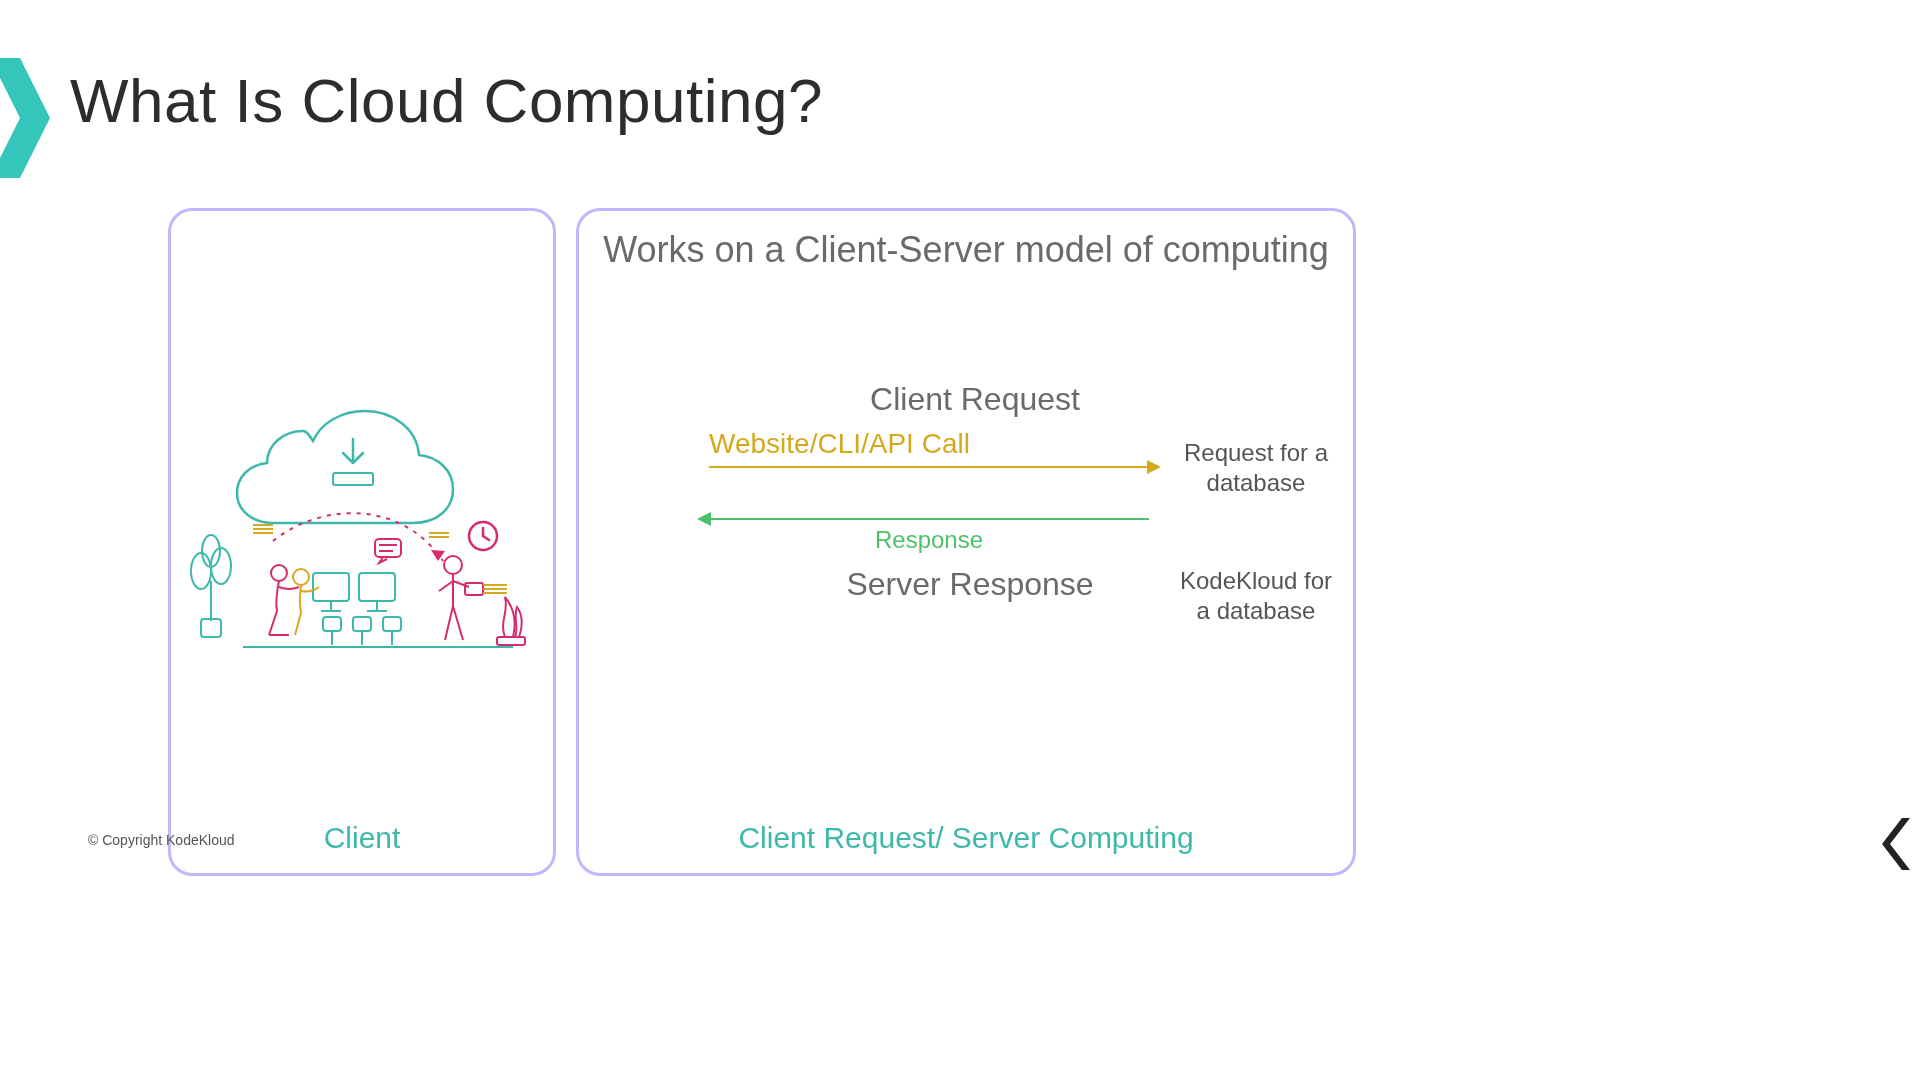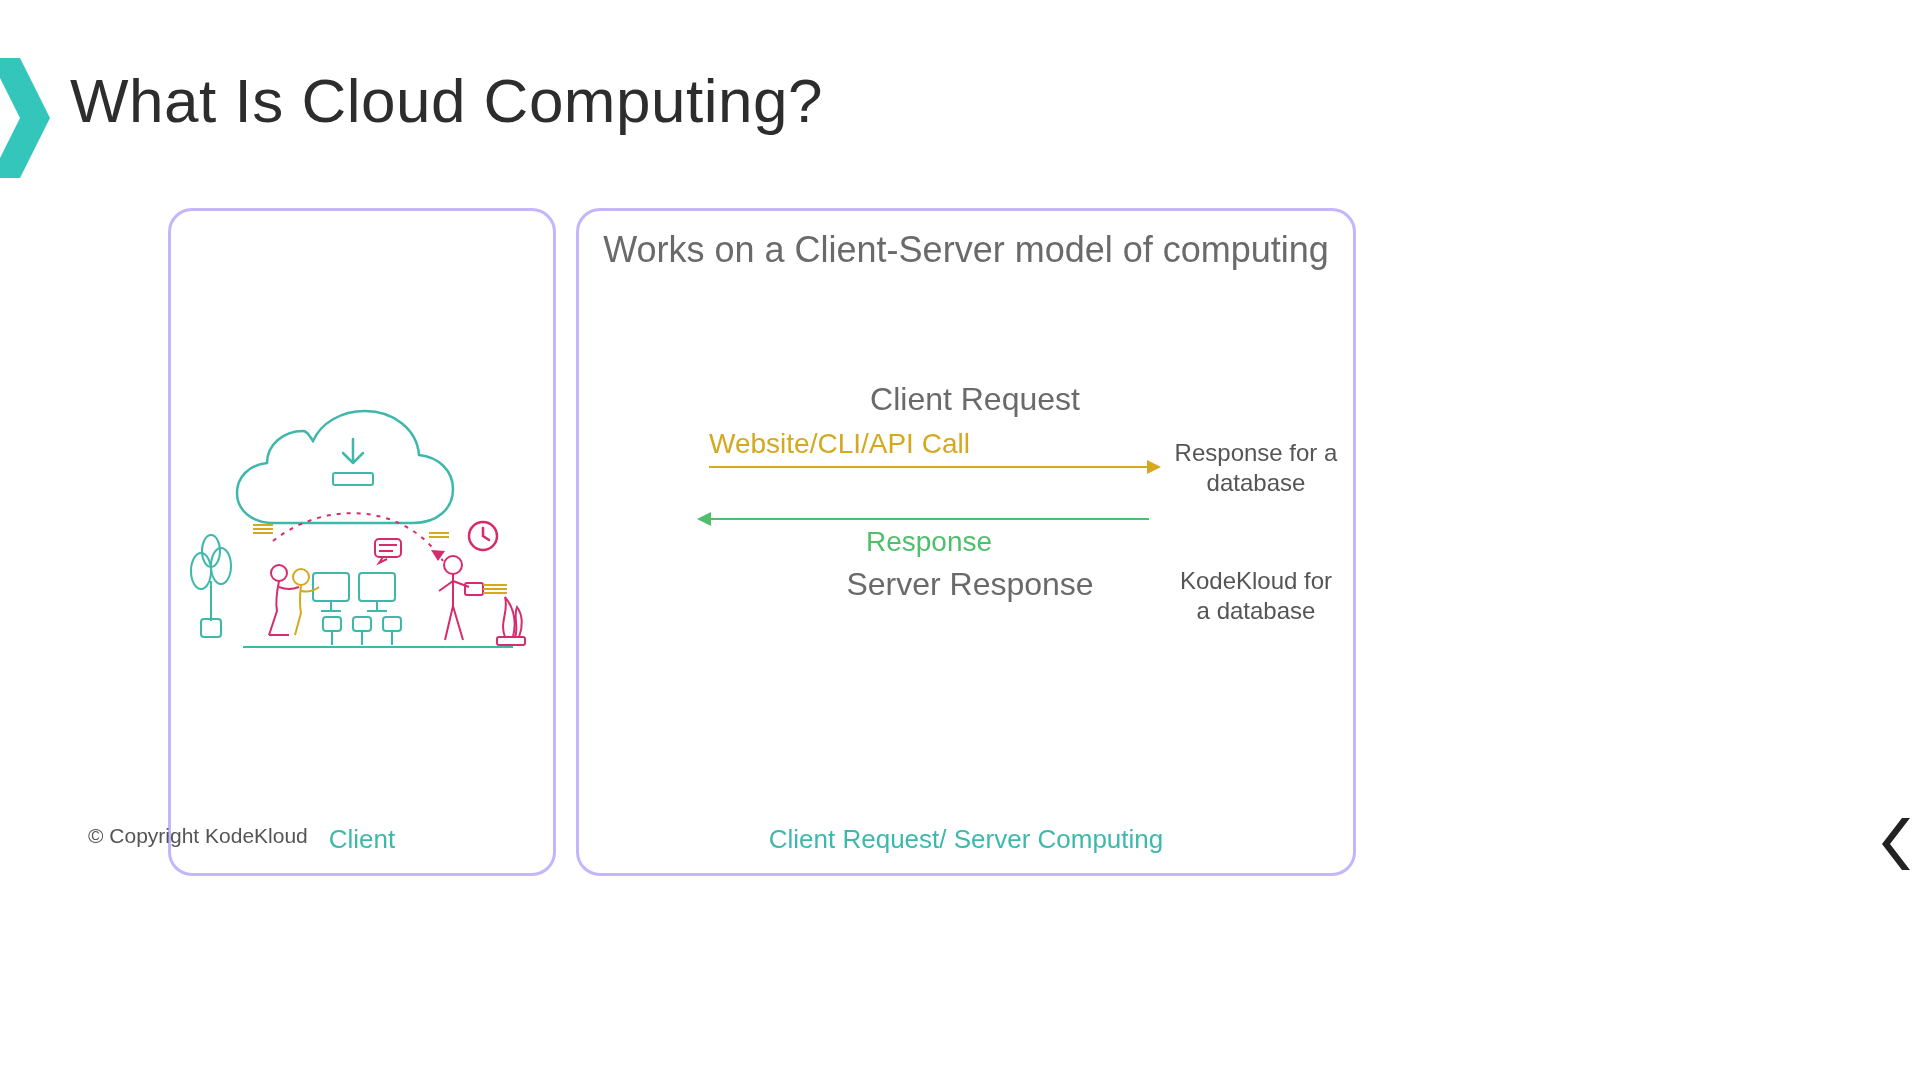--- a/index.html
+++ b/index.html
@@ -56,21 +56,21 @@
     color: #6a6a6a;
     font-weight: 400;
   }
 
   .panel-label {
     position: absolute;
     bottom: 18px;
     left: 0;
     right: 0;
     text-align: center;
-    font-size: 26px;
+    font-size: 30px;
     color: #3fb8ac;
     font-weight: 500;
   }
 
   
   .client-illustration {
     position: absolute;
     left: 12px;
     top: 150px;
     width: 360px;
@@ -125,34 +125,34 @@
     border-top: 7px solid transparent;
     border-bottom: 7px solid transparent;
     border-right: 14px solid #4fbf6b;
   }
   .arrow-caption-yellow {
     position: absolute; top: -16px; left: 130px; width: 440px;
     text-align: left; font-size: 28px; color: #d4a91e; font-weight: 500;
   }
   .arrow-caption-green {
     position: absolute; top: 30px; left: 130px; width: 440px;
-    text-align: center; font-size: 28px; color: #4fbf6b; font-weight: 500;
+    text-align: center; font-size: 24px; color: #4fbf6b; font-weight: 500;
   }
   .arrow-side-note {
     position: absolute; left: 592px; width: 170px;
     font-size: 24px; color: #555; line-height: 1.25; text-align: center;
   }
   .note-request  { top: -6px; }
   .note-response { top: 70px; }
 
   .copyright {
     position: absolute;
     left: 88px;
     bottom: 62px;
-    font-size: 21px;
+    font-size: 14px;
     color: #555;
   }
 
   
   .back-chevron {
     position: absolute;
     right: 4px;
     bottom: 38px;
     width: 40px;
     height: 56px;
@@ -272,21 +272,21 @@
   <div class="panel panel-flow">
     <div class="panel-flow-heading">Works on a Client-Server model of computing</div>
 
     <div class="flow-area">
       <div class="label-top">Client Request</div>
 
       <div class="arrow-row">
         <div class="arrow-caption-yellow">Website/CLI/API Call</div>
         <div class="arrow-line arrow-yellow"></div>
         <div class="arrow-head-right"></div>
-        <div class="arrow-side-note note-request">Response for a database</div>
+        <div class="arrow-side-note note-request">Request for a database</div>
       </div>
 
       <div class="arrow-row" style="margin-top:4px">
         <div class="arrow-head-left"></div>
         <div class="arrow-line arrow-green"></div>
         <div class="arrow-caption-green">Response</div>
         <div class="arrow-side-note note-response">KodeKloud for a database</div>
       </div>
 
       <div class="label-bottom">Server Response</div>

